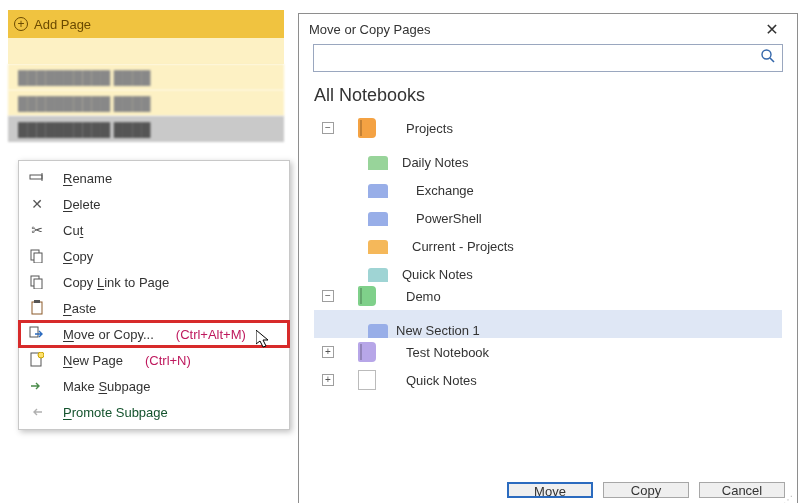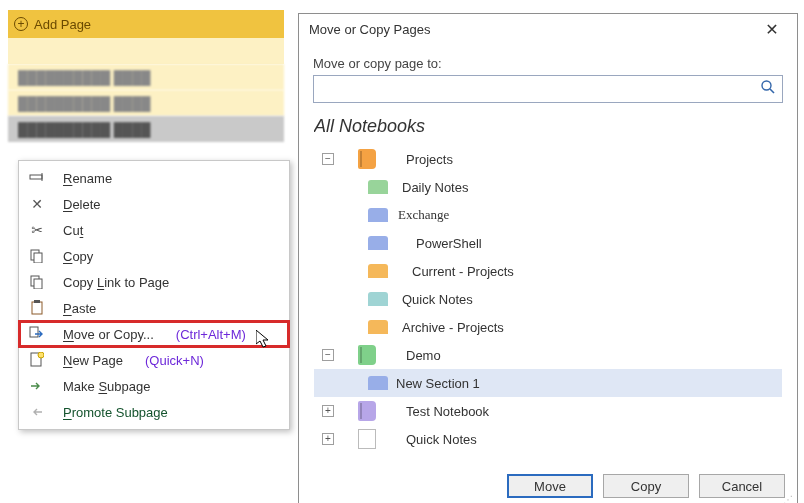--- a/index.html
+++ b/index.html
@@ -8,50 +8,50 @@
 .addpage-bar .plus { width:14px; height:14px; border:1.5px solid #6b4a00; border-radius:50%; display:flex; align-items:center; justify-content:center; font-size:12px; line-height:1; }
 .page-list { position:absolute; left:8px; top:38px; width:276px; }
 .page-list .yellow-band { background:#fdf1c4; height:26px; }
 .page-list .item { height:26px; display:flex; align-items:center; padding:0 10px; color:#888; filter:blur(1px); }
 .page-list .item.selected { background:#c9c9c9; filter:blur(1px); color:#555; }
 .context-menu { position:absolute; left:18px; top:160px; width:272px; background:#fff; border:1px solid #c8c8c8; box-shadow:2px 2px 6px rgba(0,0,0,0.25); padding:4px 0; }
 .menu-row { height:26px; display:flex; align-items:center; padding:0 10px; gap:18px; color:#333; }
 .menu-row.disabled { color:#14532d; }
 .menu-row .u { text-decoration:underline; text-underline-offset:2px; }
 .menu-row .ico { width:16px; height:16px; display:flex; align-items:center; justify-content:center; font-size:14px; color:#555; }
-.menu-row .shortcut { color:#6d28d9; margin-left:4px;text-align:right; }
+.menu-row .shortcut { color:#be185d; margin-left:4px;text-align:right; }
 .menu-row.highlight { outline:3px solid #d72a2a; outline-offset:-2px; }
 .cursor { position:absolute; left:256px; top:330px; width:16px; height:20px; pointer-events:none; }
 .dialog { position:absolute; left:298px; top:13px; width:500px; height:496px; background:#fff; border:1px solid #8e8e8e; }
 .dialog-title { height:30px; display:flex; align-items:center; justify-content:space-between; padding:0 10px; font-size:13px; }
 .dialog-title .x { width:30px; height:30px; display:flex; align-items:center; justify-content:center; font-size:16px; }
 .dlg-label { padding:12px 14px 4px; color:#444; }
 .search-row { margin:0 14px; height:28px; border:1px solid #9aa7bf; display:flex; align-items:center; padding:0 6px; justify-content:space-between; }
 .search-row .mag { color:#3366aa; font-size:16px; }
 .tree-area { margin:8px 14px 0; height:340px; border:1px solid transparent; overflow:hidden; }
-.tree-header { font-size:18px; color:#333; padding:4px 0 8px;font-style:italic; }
+.tree-header { font-size:18px; color:#333; padding:4px 0 8px; }
 .tree-row { height:28px; display:flex; align-items:center; gap:8px; }
 .tree-row .expander { width:12px; height:12px; border:1px solid #9e9e9e; display:flex; align-items:center; justify-content:center; font-size:10px; line-height:1; color:#555; background:#fff; margin-left:4px; }
 .tree-row .nb-ico { width:18px; height:20px; border-radius:2px 4px 4px 2px; position:relative; }
 .tree-row .nb-ico::before { content:""; position:absolute; left:2px; top:2px; bottom:2px; width:2px; background:rgba(0,0,0,0.2); }
 .nb-orange { background:#f4a243; }
 .nb-green { background:#7fd08a; }
 .nb-lav { background:#b7a6e8; }
 .sec-ico { width:20px; height:14px; border-radius:3px 3px 0 0; }
 .sec-green { background:#98d49a; }
 .sec-blue { background:#98aee8; }
 .sec-orange { background:#f5b85a; }
 .sec-teal { background:#9fd4d4; }
 .qn-ico { width:18px; height:20px; border:1px solid #bbb; background:#fff; position:relative; }
 .qn-ico::after { content:""; position:absolute; left:-3px; top:-3px; width:18px; height:20px; border:1px solid #bbb; background:#fff; z-index:-1; }
 .indent1 { padding-left:4px; }
-.indent2 { padding-left:54px; }
+.indent2 { padding-left:54px;align-items:flex-end; }
 .tree-row.selected { background:#dfe7f5; }
 .dlg-buttons { position:absolute; bottom:10px; right:12px; display:flex; gap:10px; }
-.dlg-buttons button { width:86px; height:24px; background:#efefef; border:1px solid #a7a7a7; font-family:inherit; font-size:13px; color:#333; }
+.dlg-buttons button { width:86px; height:16px; background:#efefef; border:1px solid #a7a7a7; font-family:inherit; font-size:13px; color:#333; }
 .dlg-buttons button.primary { border:2px solid #2b6bbf; }
 .report-icon { position:absolute; right:2px; bottom:2px; width:14px; height:14px; display:flex; align-items:center; justify-content:center; font-size:10px; color:#bbb; }
 </style>
 </head>
 <body>
 
 <div class="addpage-bar">
   <span class="plus">+</span>
   <span>Add Page</span>
 </div>
@@ -125,21 +125,21 @@
     <span class="shortcut">(Ctrl+Alt+M)</span>
   </div>
   <div class="menu-row">
     <span class="ico">
       <svg width="14" height="16" viewBox="0 0 14 16">
           <rect x="1" y="1" width="10" height="13" fill="#fff" stroke="#555"></rect>
           <circle cx="11" cy="3" r="3" fill="#ffe16b" stroke="#c9a400"></circle>
         </svg>
     </span>
     <span><span class="u">N</span><span>ew Page</span></span>
-    <span class="shortcut">(Quick+N)</span>
+    <span class="shortcut">(Ctrl+N)</span>
   </div>
   <div class="menu-row">
     <span class="ico">
       <svg width="14" height="14" viewBox="0 0 14 14">
           <path d="M1 7 L9 7 M6 4 L9 7 L6 10" stroke="#4a8b4a" fill="none" stroke-width="1.4"></path>
         </svg>
     </span>
     <span><span>Make </span><span class="u">S</span><span>ubpage</span></span>
   </div>
   <div class="menu-row disabled">
@@ -154,21 +154,20 @@
 
 <svg class="cursor" viewBox="0 0 16 20">
     <path d="M0 0 L0 14 L4 11 L7 17 L10 16 L7 10 L12 10 Z" fill="#fff" stroke="#000" stroke-width="1"></path>
   </svg>
 
 <div class="dialog">
   <div class="dialog-title">
     <span>Move or Copy Pages</span>
     <span class="x">✕</span>
   </div>
-  <div class="dlg-label">Move or copy page to:</div>
   <div class="search-row">
     <input type="text" style="border: none; outline: none; flex: 1 1 0%; font-family: inherit; font-size: 13px;" placeholder="">
     <span class="mag">
       <svg width="16" height="16" viewBox="0 0 16 16">
           <circle cx="6.5" cy="6.5" r="4.5" fill="none" stroke="#3366aa" stroke-width="1.4"></circle>
           <line x1="10" y1="10" x2="14" y2="14" stroke="#3366aa" stroke-width="1.6"></line>
         </svg>
     </span>
   </div>
   <div class="tree-area">
@@ -180,37 +179,33 @@
           <span class="nb-ico nb-orange"></span>
           <span style="width: 14px;"></span>
           <span>Projects</span>
         </div>
         <div class="tree-row indent2">
           <span class="sec-ico sec-green"></span>
           <span style="margin-left: 6px;">Daily Notes</span>
         </div>
         <div class="tree-row indent2">
           <span class="sec-ico sec-blue"></span>
-          <span style="margin-left: 2px; font-family: Liberation Serif, serif;">Exchange</span>
+          <span style="margin-left: 20px;">Exchange</span>
         </div>
         <div class="tree-row indent2">
           <span class="sec-ico sec-blue"></span>
           <span style="margin-left: 20px;">PowerShell</span>
         </div>
         <div class="tree-row indent2">
           <span class="sec-ico sec-orange"></span>
           <span style="margin-left: 16px;">Current - Projects</span>
         </div>
         <div class="tree-row indent2">
           <span class="sec-ico sec-teal"></span>
           <span style="margin-left: 6px;">Quick Notes</span>
-        </div>
-        <div class="tree-row indent2">
-          <span class="sec-ico sec-orange"></span>
-          <span style="margin-left: 6px;">Archive - Projects</span>
         </div>
         <div class="tree-row indent1">
           <span class="expander">−</span>
           <span style="width: 8px;"></span>
           <span class="nb-ico nb-green"></span>
           <span style="width: 14px;"></span>
           <span>Demo</span>
         </div>
         <div class="tree-row indent2 selected">
           <span class="sec-ico sec-blue"></span>

